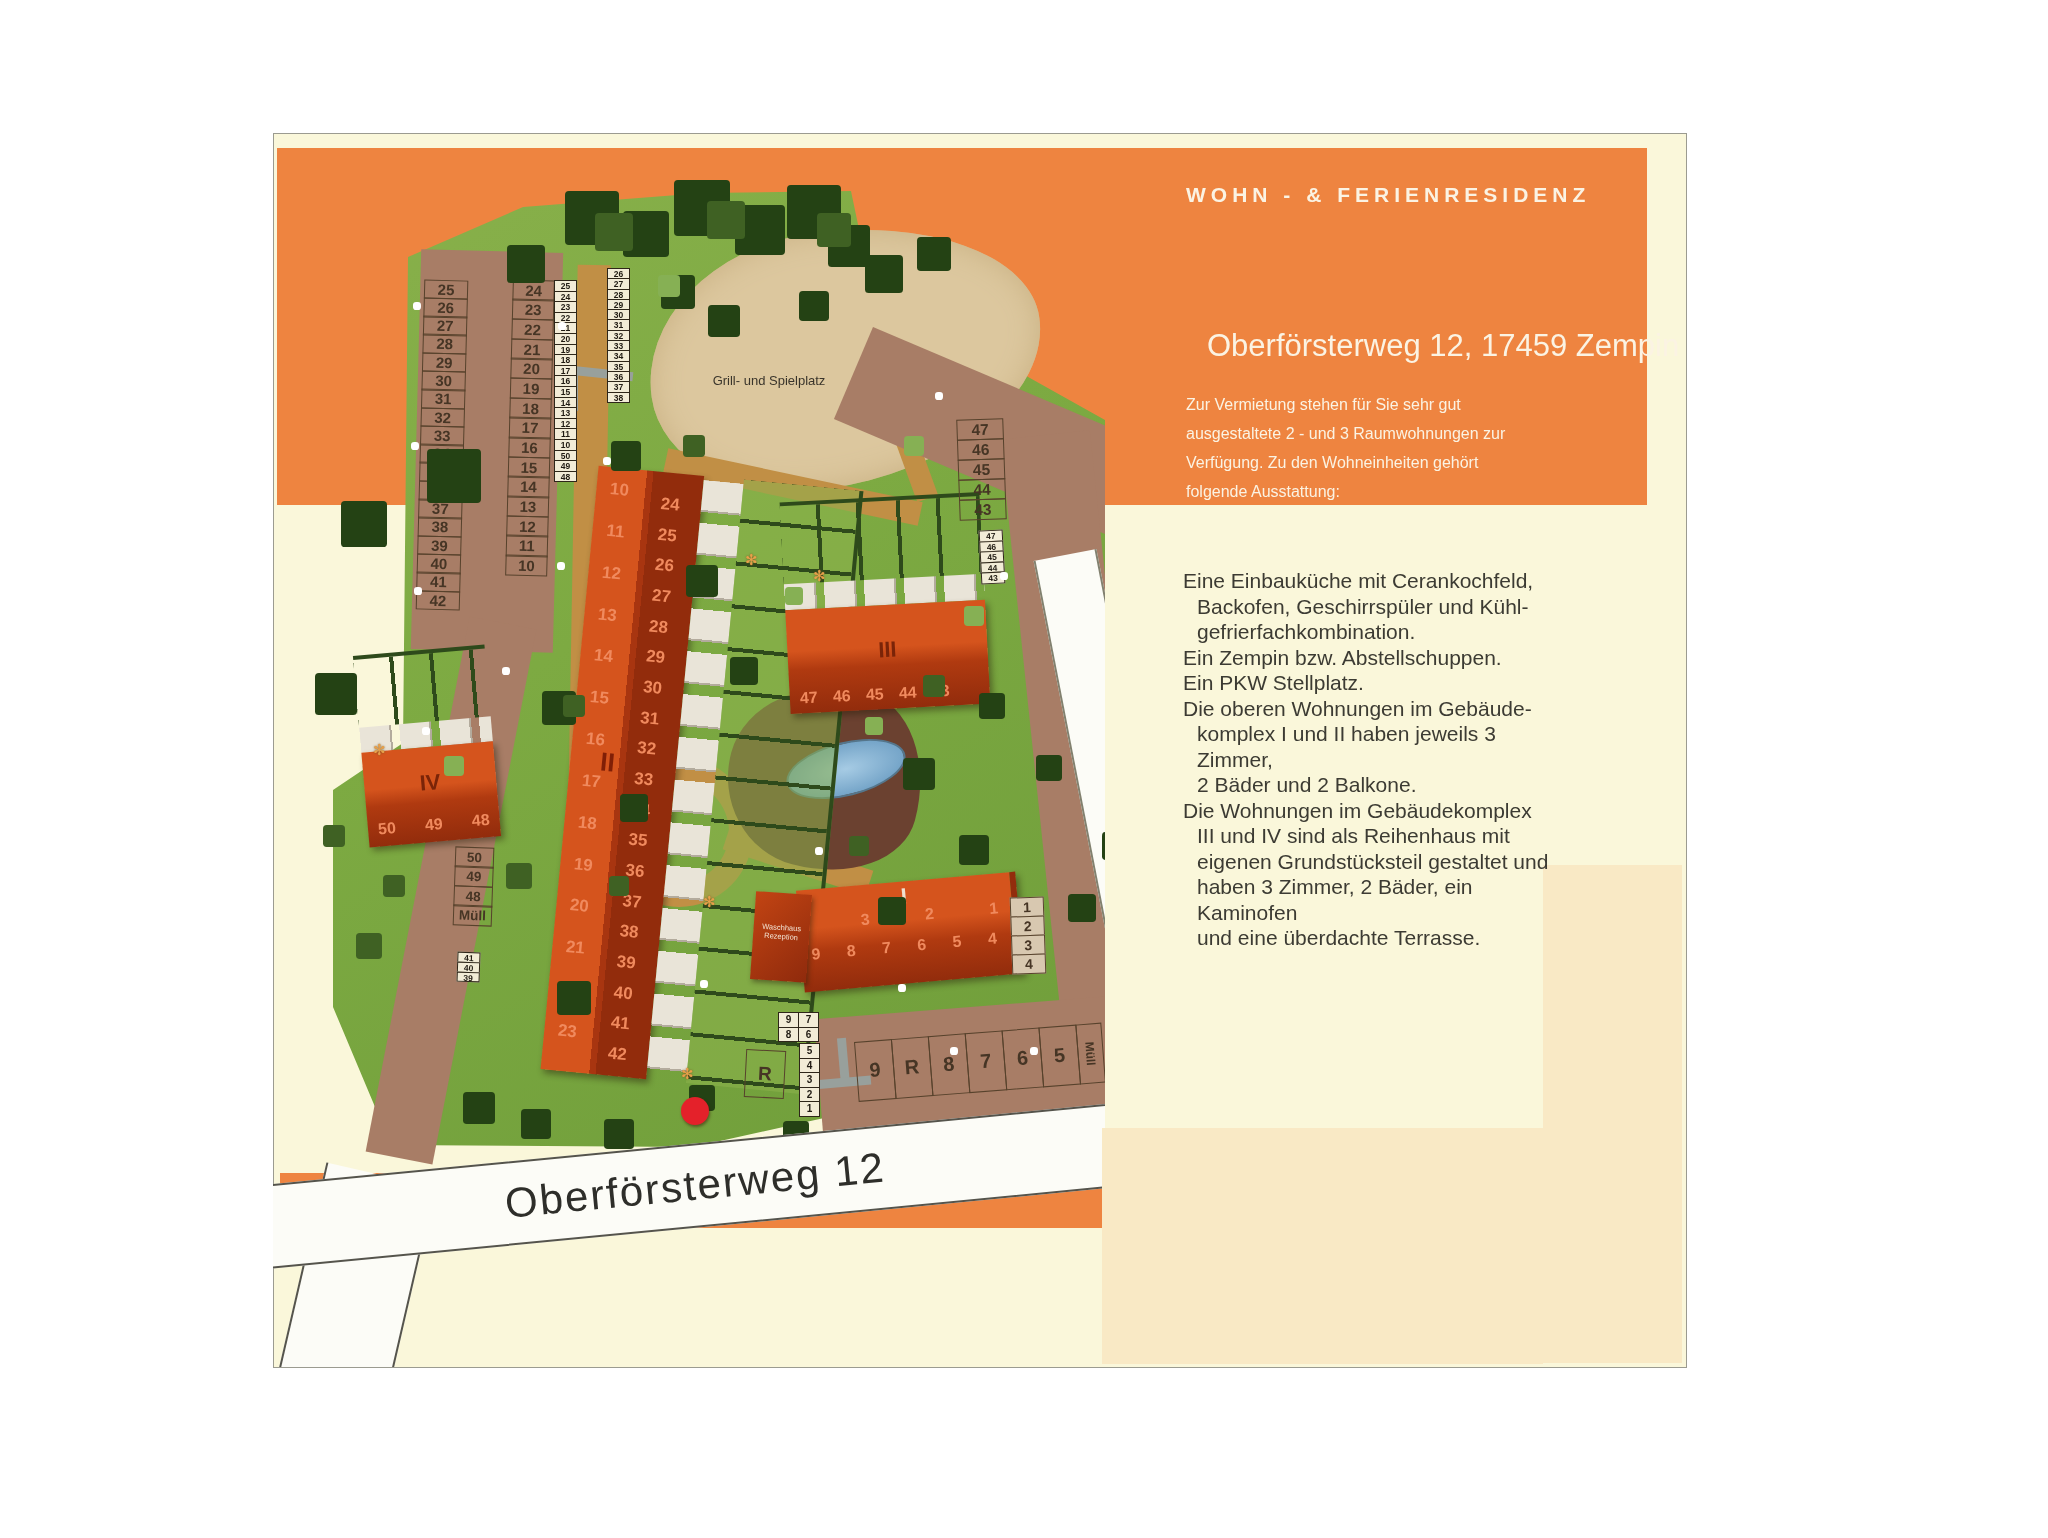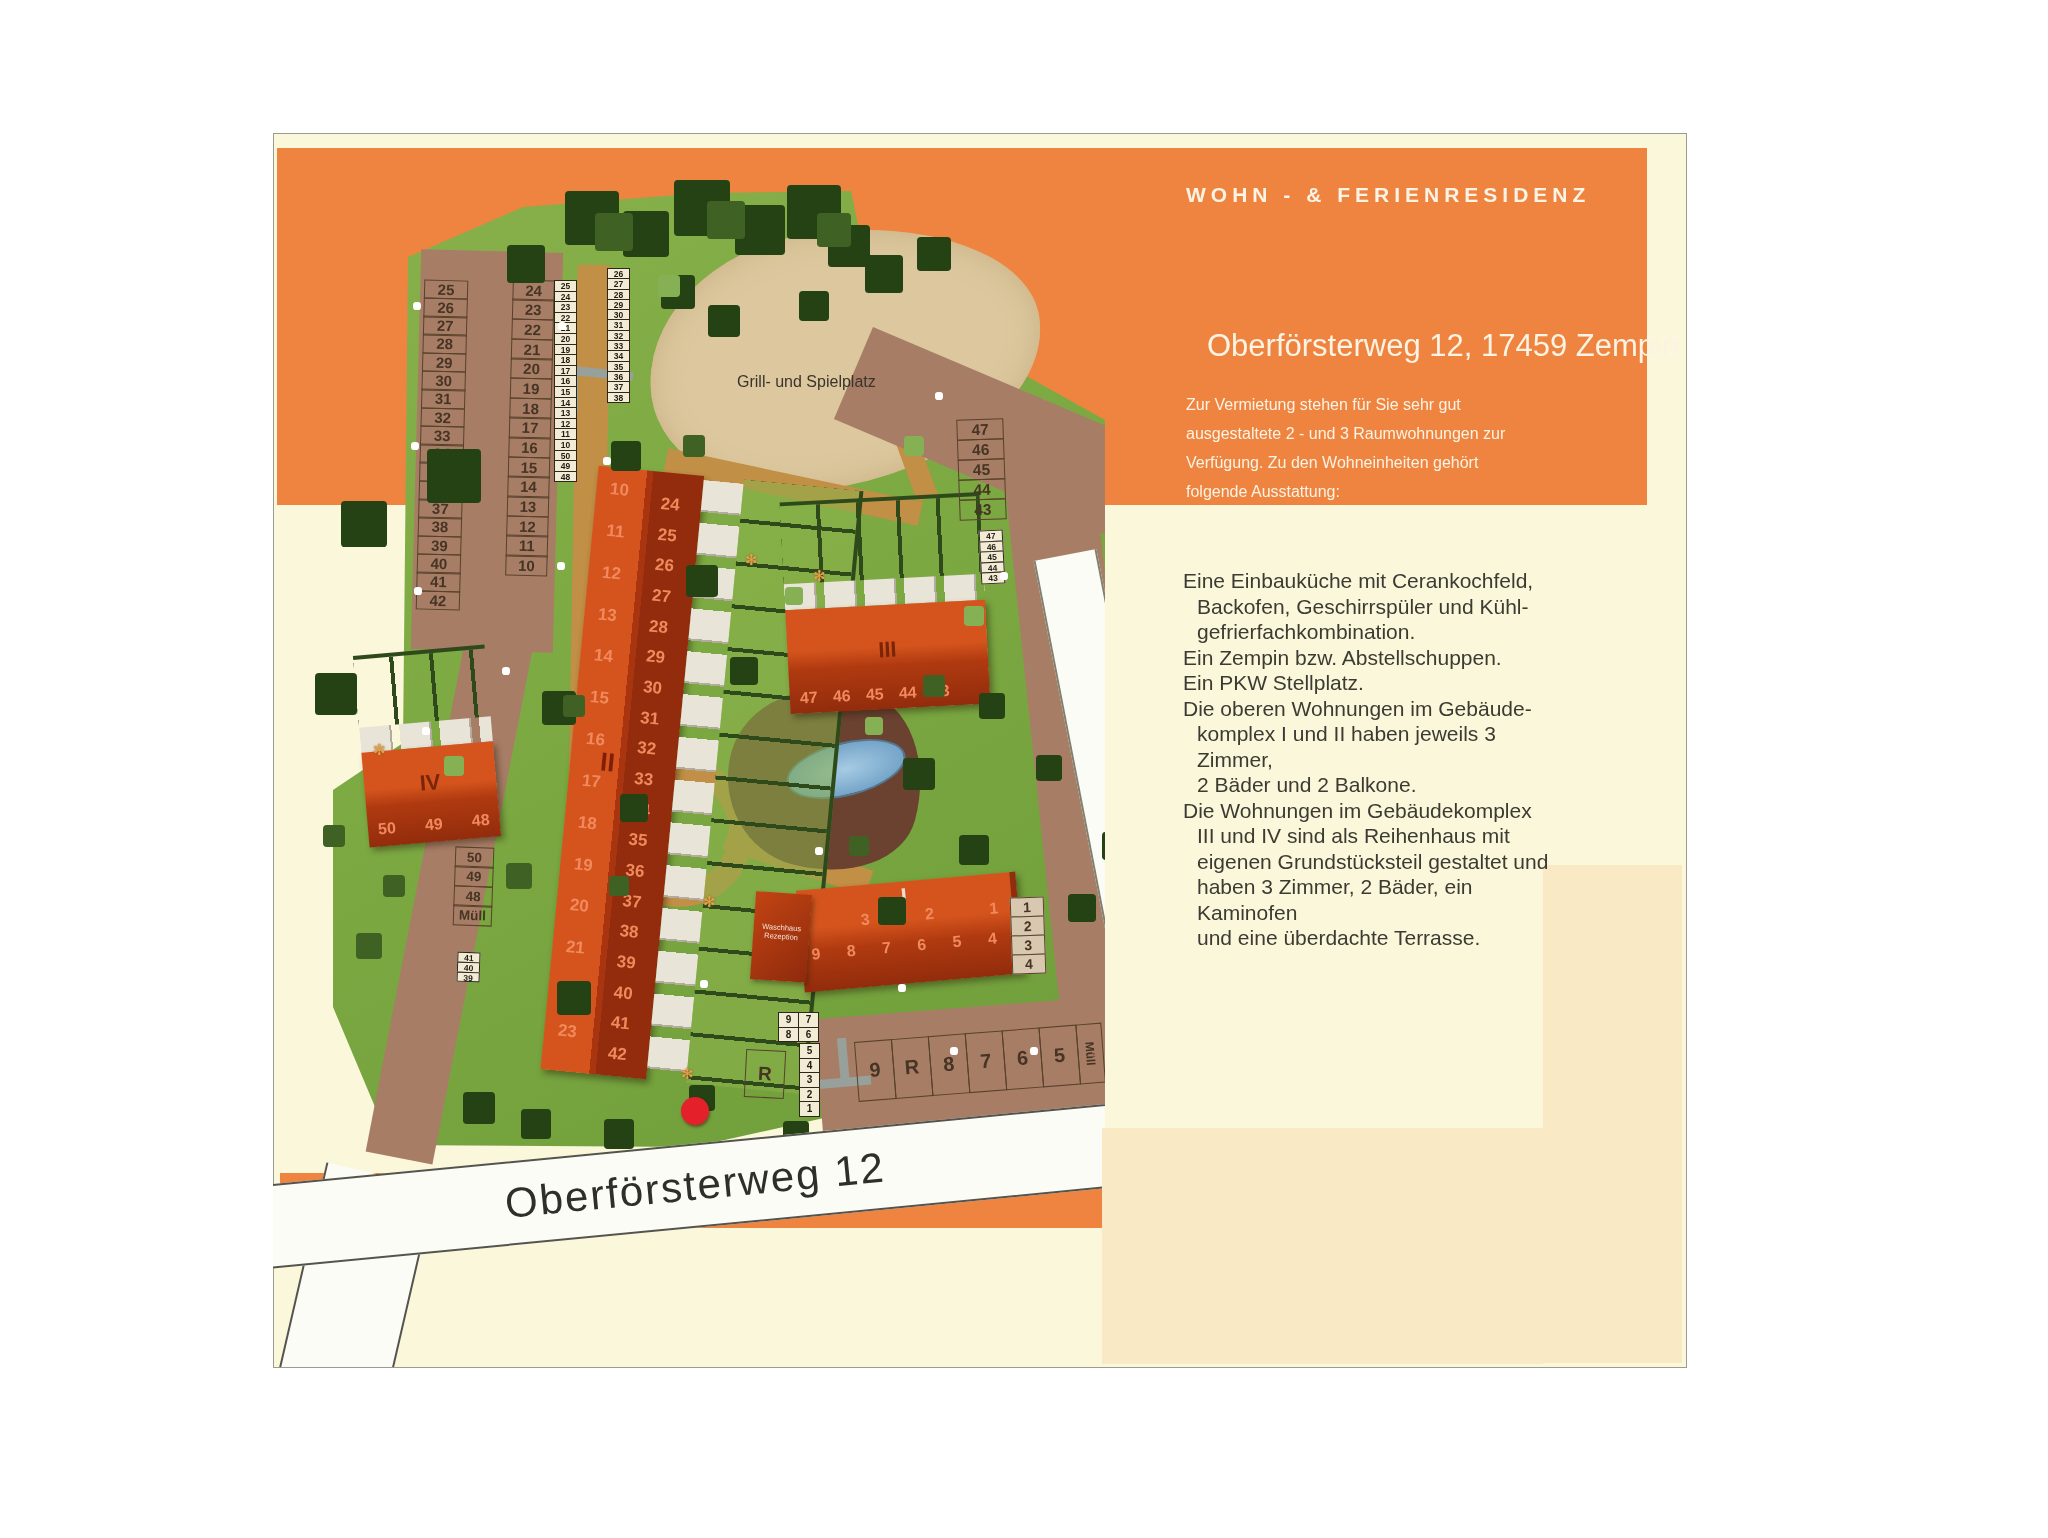--- a/index.html
+++ b/index.html
@@ -26,21 +26,21 @@
   .feature{white-space:pre-line;padding-left:14px;text-indent:-14px;}
 
   
   #map{left:273px;top:145px;width:832px;height:1222px;overflow:hidden;}
   .ground{left:0;top:0;width:832px;height:1012px;
     background:linear-gradient(150deg,var(--grass-a) 0%,#7daa42 45%,var(--grass-b) 100%);
     clip-path:polygon(135px 112px,250px 62px,430px 48px,578px 46px,604px 170px,748px 228px,832px 275px,
       832px 960px,700px 940px,420px 1002px,118px 1000px,60px 862px,60px 645px,130px 598px);}
   .sand{left:375px;top:85px;width:395px;height:255px;background:var(--sand);
         border-radius:45% 55% 60% 40%/55% 45% 55% 45%;transform:rotate(-8deg);box-shadow:inset 0 0 30px #c9b183;}
-  .sand-label{left:464px;top:228px;width:160px;color:#3a352b;font-size:16px;}
+  .sand-label{left:416px;top:228px;width:160px;text-align:center;color:#3a352b;font-size:13px;}
 
   
   .path{background:var(--path-tan);}
   .path-main{left:300px;top:120px;width:33px;height:540px;transform:rotate(1deg);}
   .path-loop{left:332px;top:612px;width:148px;height:150px;border:24px solid var(--path-tan);border-radius:50%;box-sizing:border-box;}
   .path-se{left:450px;top:702px;width:150px;height:26px;transform:rotate(18deg);}
   .path-sand{left:390px;top:330px;width:260px;height:24px;transform:rotate(12deg);}
   .path-ne{left:618px;top:208px;width:22px;height:150px;transform:rotate(-20deg);}
 
   

